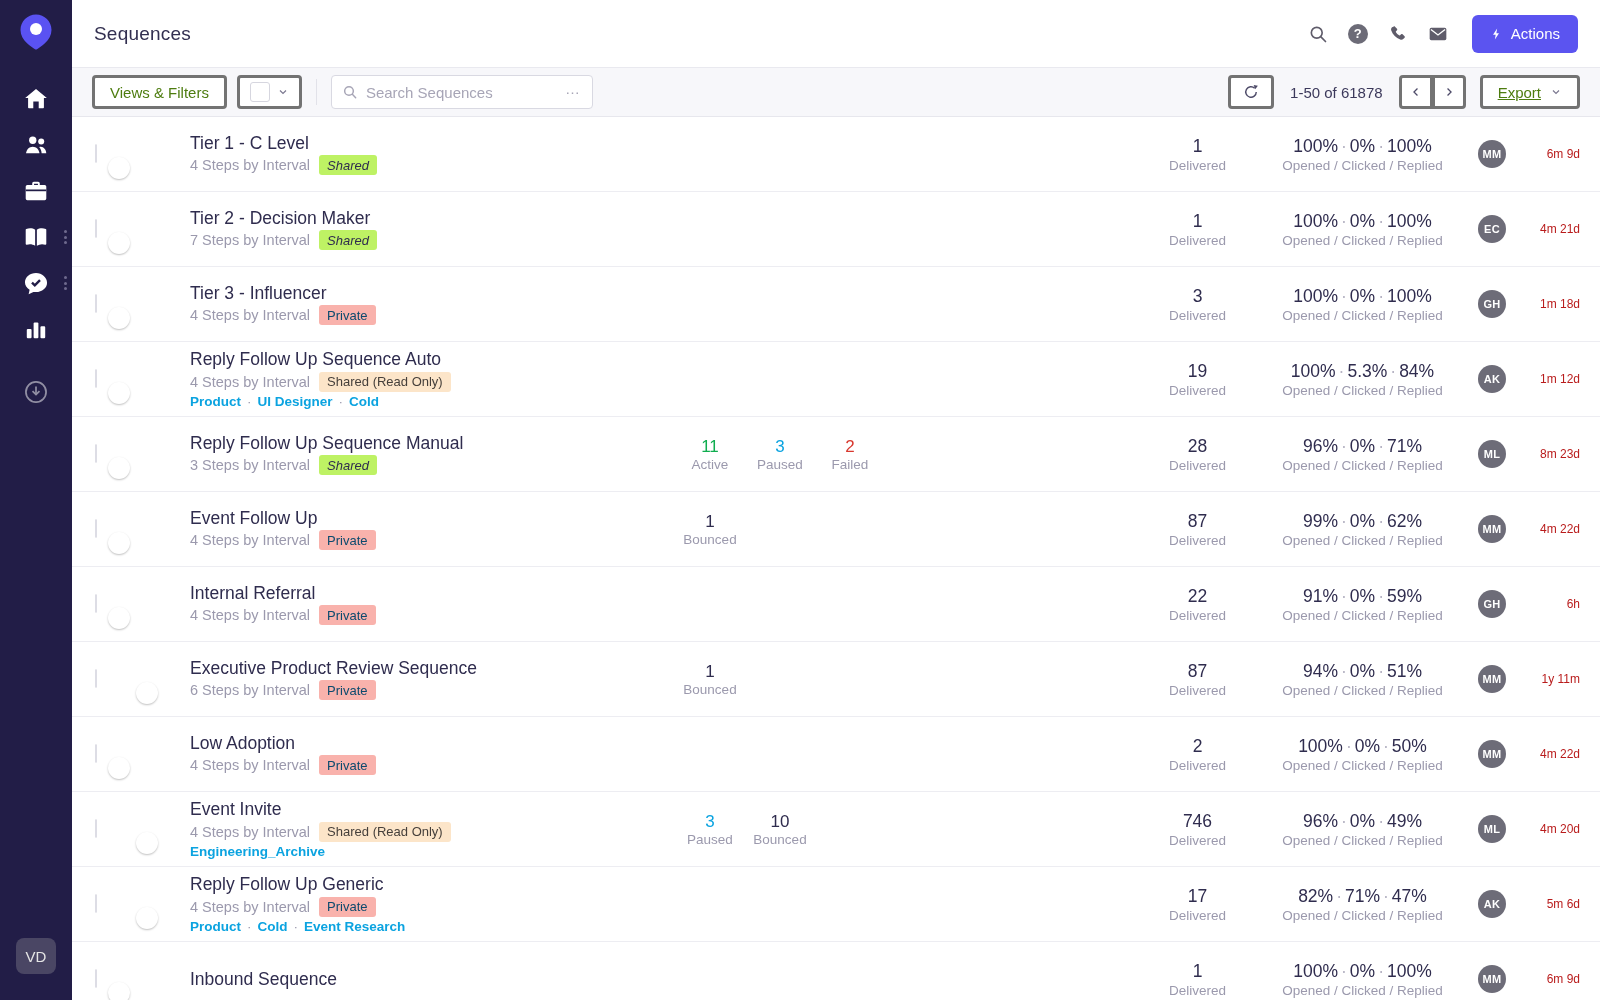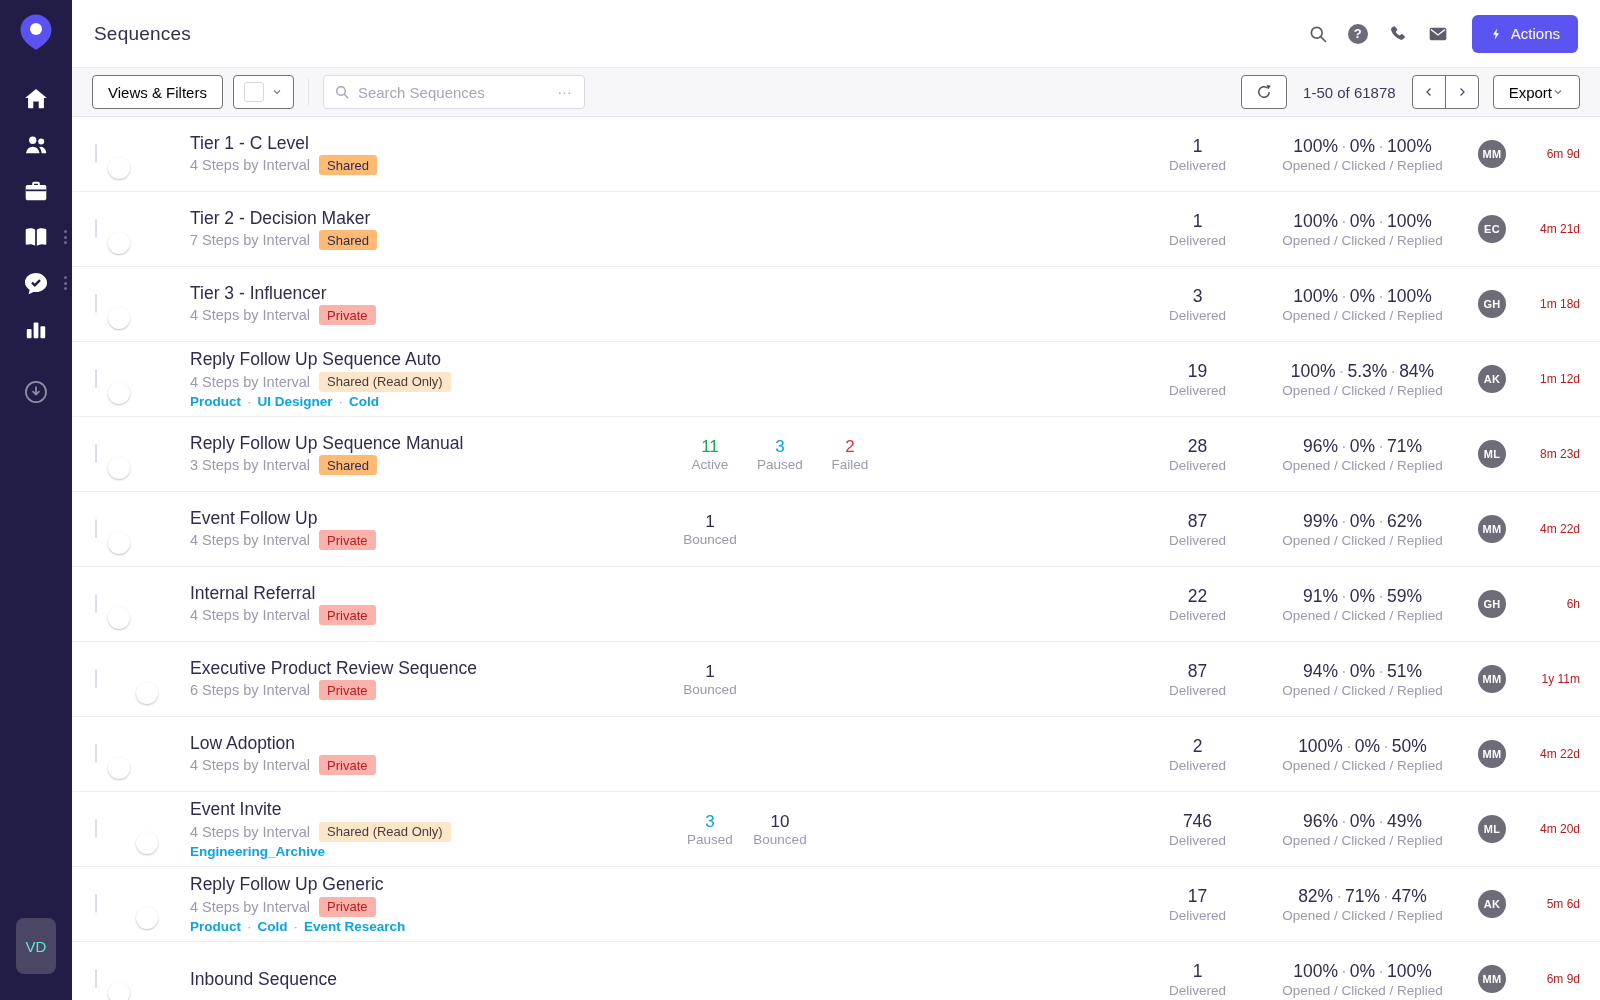--- a/index.html
+++ b/index.html
@@ -8,73 +8,73 @@
   .app{display:flex;width:1600px;height:1000px;background:#fff;}
 
   
   .sidebar{width:72px;background:#221d47;display:flex;flex-direction:column;align-items:center;flex-shrink:0;}
   .logo{margin-top:12px;margin-bottom:20px;cursor:pointer;}
   .nav-item{width:72px;height:46px;display:flex;align-items:center;justify-content:center;position:relative;color:#fff;cursor:pointer;}
   .nav-item svg{width:26px;height:26px;fill:#fff;}
   .kebab{position:absolute;right:5px;top:50%;transform:translateY(-50%);display:flex;flex-direction:column;gap:2.5px;cursor:pointer;}
   .kebab i{width:3px;height:3px;border-radius:50%;background:#6f6a8e;display:block;}
   .download-item{margin-top:17px;opacity:.5;}
-  .user-chip{margin-top:auto;margin-bottom:26px;width:40px;height:56px;border-radius:8px;background:#4a4664;
-             color:#5eead4;font-size:15px;display:flex;align-items:center;justify-content:center;cursor:pointer;}
+  .user-chip{margin-top:auto;margin-bottom:26px;width:40px;height:36px;border-radius:8px;background:#4a4664;
+             color:#e5e5e5;font-size:15px;display:flex;align-items:center;justify-content:center;cursor:pointer;}
 
   
   .main{flex:1;display:flex;flex-direction:column;min-width:0;background:#fff;}
 
   .topbar{height:67px;display:flex;align-items:center;padding:0 22px;border-bottom:1px solid #e9e9ef;background:#fff;flex-shrink:0;}
   .page-title{font-size:19px;color:#322f50;letter-spacing:.2px;}
   .topbar-right{margin-left:auto;display:flex;align-items:center;gap:8px;}
   .icon-btn{width:32px;height:32px;display:flex;align-items:center;justify-content:center;color:#5f5c6a;cursor:pointer;}
   .help-circle{width:20px;height:20px;border-radius:50%;background:#6c6b77;color:#fff;font-size:13px;font-weight:bold;
                display:flex;align-items:center;justify-content:center;}
   .actions-btn{margin-left:10px;height:38px;padding:0 18px;background:#5b54f0;border-radius:6px;color:#fff;font-size:15px;
                display:flex;align-items:center;gap:8px;cursor:pointer;border:none;font-family:inherit;}
 
   .toolbar{height:48px;background:#f7f7fa;border-bottom:1px solid #e7e7ed;display:flex;align-items:center;padding:0 20px;flex-shrink:0;}
-  .btn{height:34px;background:#fff;border:1px solid #737373;border-radius:4px;color:#000000;font-size:15px;
+  .btn{height:34px;background:#fff;border:3px solid #737373;border-radius:4px;color:#4d7c0f;font-size:15px;
        display:flex;align-items:center;padding:0 15px;cursor:pointer;font-family:inherit;box-sizing:border-box;}
   .select-btn{padding:0 10px;gap:7px;margin-left:10px;}
   .mini-checkbox{width:18px;height:18px;border:1px solid #d6d6df;border-radius:3px;background:#fff;}
   .toolbar-divider{width:1px;height:26px;background:#e2e2e9;margin:0 14px;}
   .search-box{width:262px;height:34px;background:#fff;border:1px solid #d9d9e2;border-radius:4px;display:flex;
               align-items:center;padding:0 10px;gap:6px;box-sizing:border-box;}
   .search-box input{border:none;outline:none;flex:1;font-size:15px;color:#3c395b;font-family:inherit;background:transparent;min-width:0;}
   .search-box input::placeholder{color:#a7a5b6;}
   .search-ellipsis{color:#a7a5b6;letter-spacing:2px;font-size:15px;cursor:pointer;line-height:0;padding-bottom:6px;}
   .toolbar-right{margin-left:auto;display:flex;align-items:center;gap:14px;}
   .refresh-btn{width:46px;justify-content:center;padding:0;}
   .page-info{font-size:15px;color:#3c395b;margin:0 2px;}
   .pager{display:flex;}
   .pager .btn{width:34px;padding:0;justify-content:center;}
   .pager .btn:first-child{border-radius:4px 0 0 4px;}
   .pager .btn:last-child{border-radius:0 4px 4px 0;margin-left:-1px;}
-  .export-btn{}
+  .export-btn{gap:9px;text-decoration:underline;}
 
   
   .rows{flex:1;overflow:hidden;}
   .row{height:75px;display:grid;grid-template-columns:38px 57px 1fr 470px 115px 215px 44px 66px;
        align-items:center;padding:0 20px 0 23px;border-bottom:1px solid #ededf2;background:#fff;box-sizing:border-box;}
   .checkbox{width:22px;height:22px;border:1px solid #dddde5;border-radius:4px;background:#fff;cursor:pointer;box-sizing:border-box;}
   .toggle{width:48px;height:28px;border-radius:14px;position:relative;cursor:pointer;}
   .toggle.on{background:#13c464;}
   .toggle.off{background:#a8a4b8;}
   .toggle .knob{position:absolute;top:3px;width:22px;height:22px;border-radius:50%;background:#fff;box-shadow:0 1px 2px rgba(0,0,0,.25);}
   .toggle.on .knob{right:3px;}
   .toggle.off .knob{left:3px;}
   .name-block{display:flex;flex-direction:column;justify-content:space-between;gap:2px;min-width:0;}
   .seq-name{font-size:17.5px;color:#2f2c4e;line-height:1.15;cursor:pointer;white-space:nowrap;}
   .seq-sub{display:flex;align-items:center;gap:9px;}
   .seq-steps{font-size:14.5px;color:#9b99ad;white-space:nowrap;}
   .badge{font-size:13px;padding:2.5px 8px;border-radius:3px;color:#2f2c4e;white-space:nowrap;}
-  .badge-shared{background:#fdba74;}
-  .badge-private{background:#f9b2ac;color:#b91c1c;}
+  .badge-shared{background:#bef264;font-style:italic;}
+  .badge-private{background:#f9b2ac;color:#0c4a6e;}
   .badge-readonly{background:#fce5c9;color:#453f3a;}
   .seq-tags{display:flex;gap:6px;font-size:13.5px;color:#0ba3e0;font-weight:bold;align-items:center;white-space:nowrap;}
   .seq-tags .tag{cursor:pointer;}
   .seq-tags .tag-dot{color:#9b99ad;font-weight:normal;}
   .mid-stats{display:flex;padding-left:8px;gap:6px;}
   .stat{min-width:64px;text-align:center;}
   .stat-value{font-size:17px;line-height:1.25;display:block;text-align:center;}
   .stat-label{font-size:13.5px;color:#9b99ad;display:block;}
   .c-green{color:#0fad4f}.c-blue{color:#0ba3e0}.c-red{color:#d8382e}.c-dark{color:#2f2c4e}
   .delivered-col{text-align:center;}

